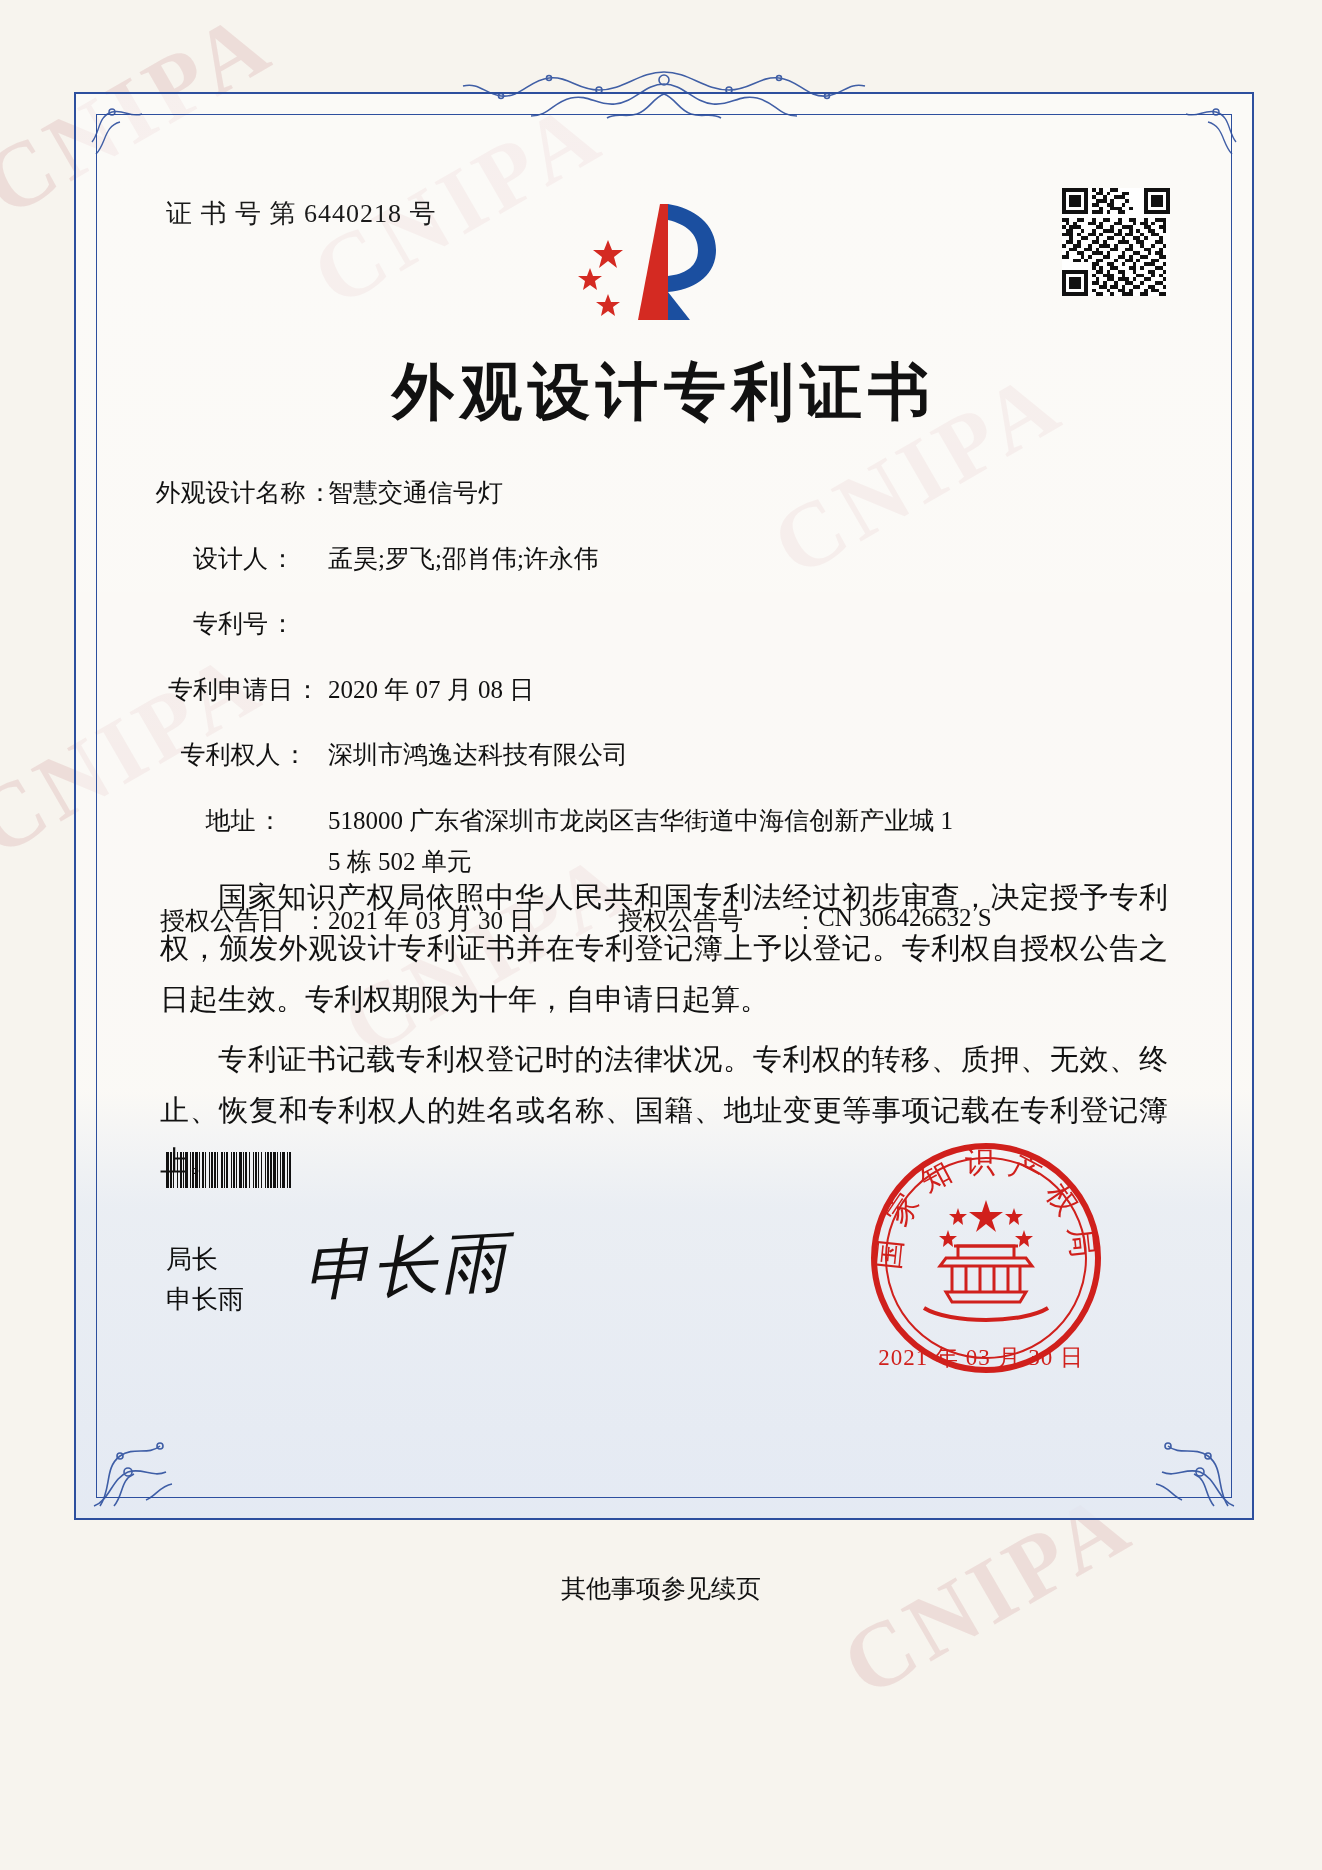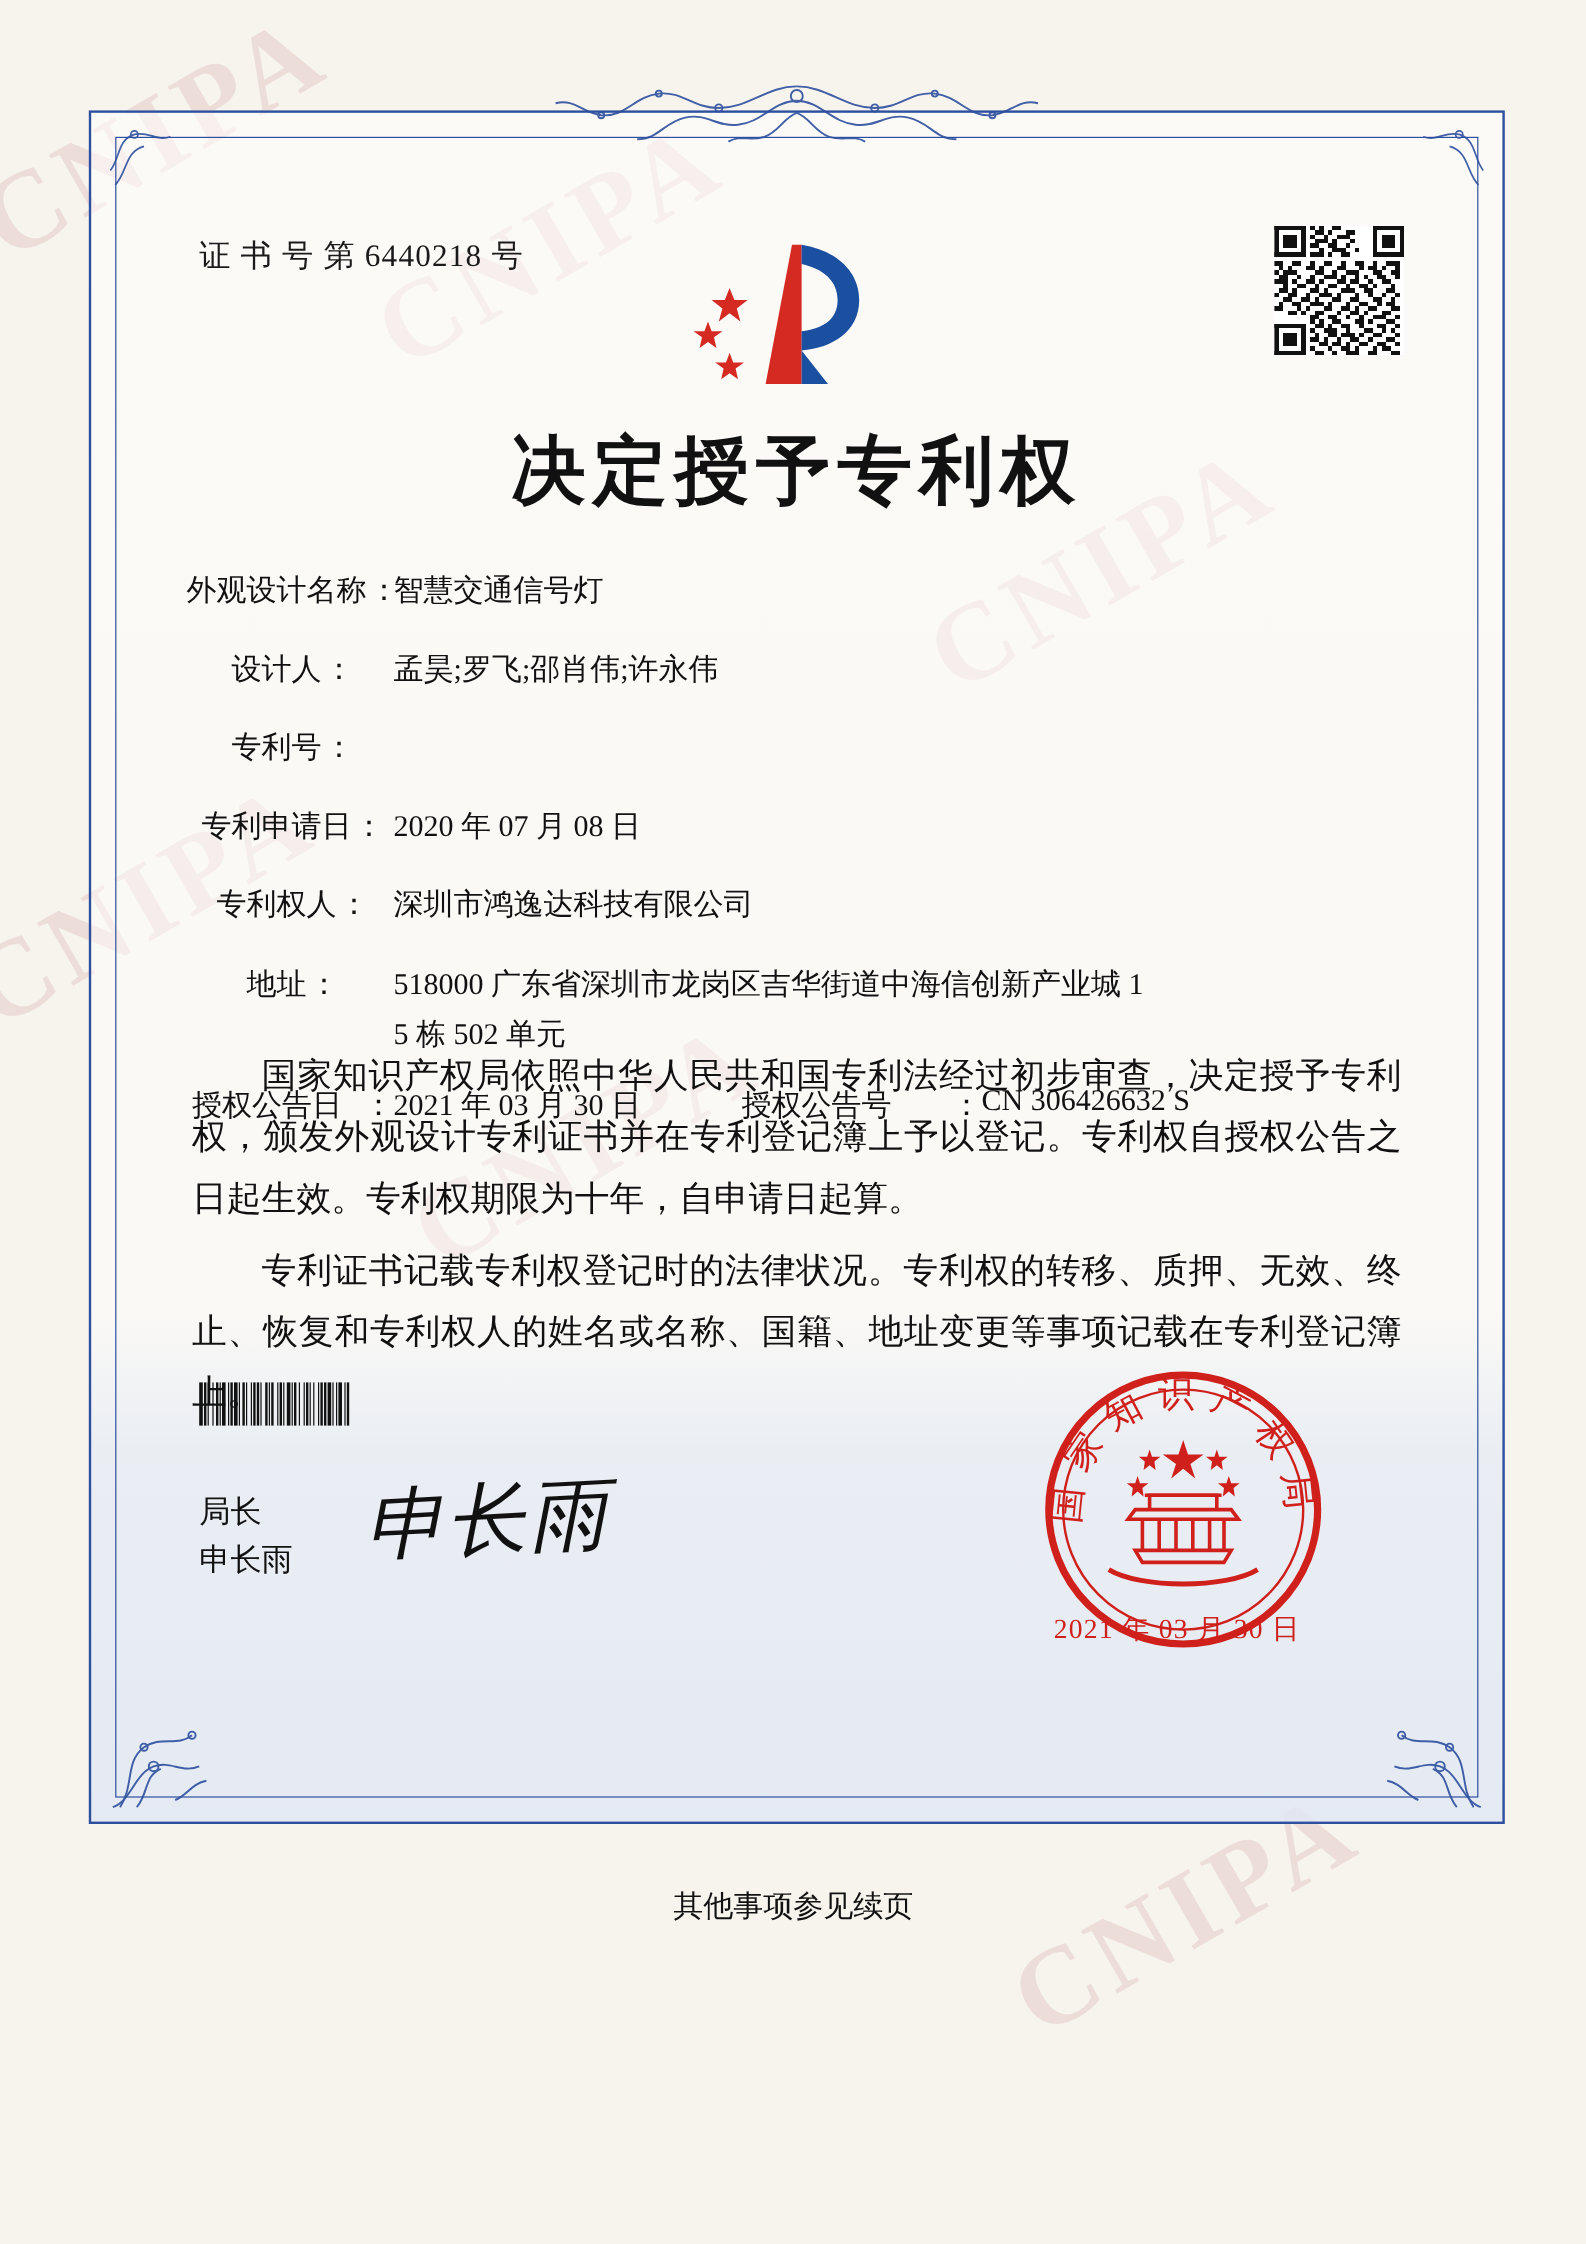--- a/index.html
+++ b/index.html
@@ -517,21 +517,21 @@
         <rect x="22" y="27" width="1" height="1"></rect>
         <rect x="24" y="27" width="2" height="1"></rect>
       <rect x="9" y="28" width="2" height="1"></rect>
         <rect x="13" y="28" width="1" height="1"></rect>
         <rect x="16" y="28" width="3" height="1"></rect>
       <rect x="21" y="28" width="2" height="1"></rect>
         <rect x="26" y="28" width="2" height="1"></rect>
     </g>
   </svg>
 
-  <div class="title">决定授予专利权</div>
+  <div class="title">外观设计专利证书</div>
 
   <div class="fields">
 
     <div class="row">
       <div class="lbl">
         <span>外观设计名称</span>
           <span class="colon">：</span>
       </div>
       <div class="val">智慧交通信号灯</div>
     </div>

